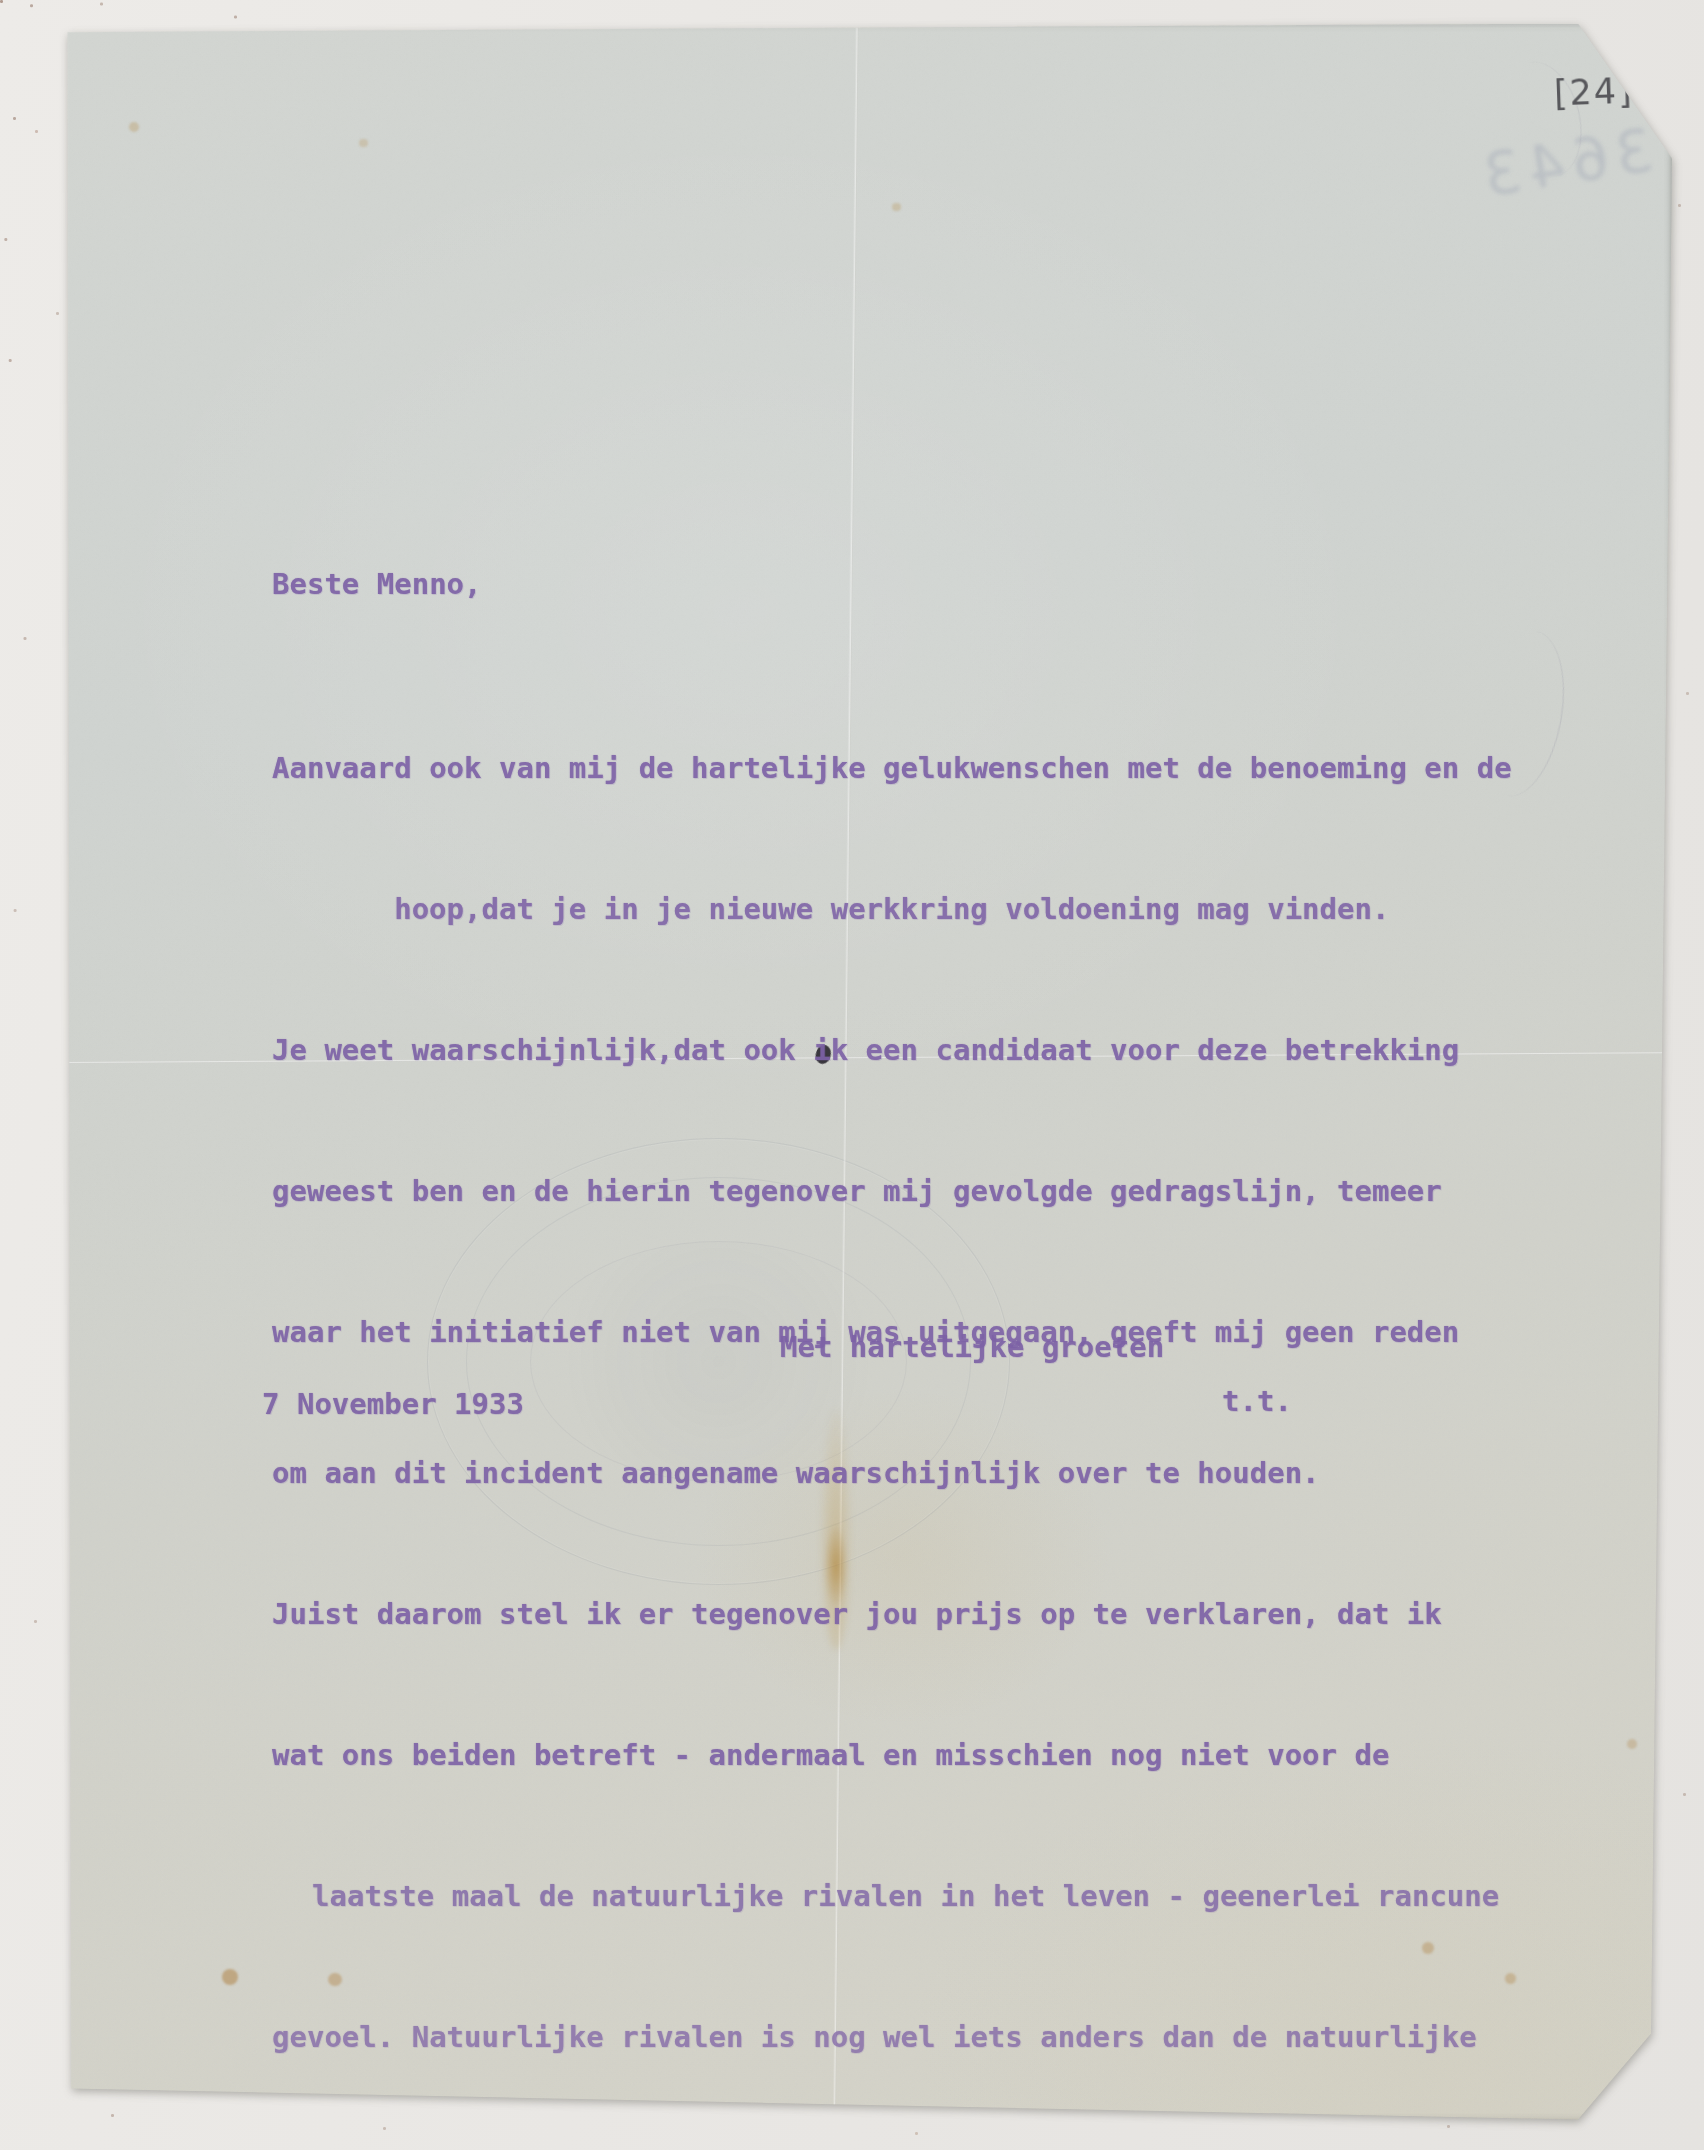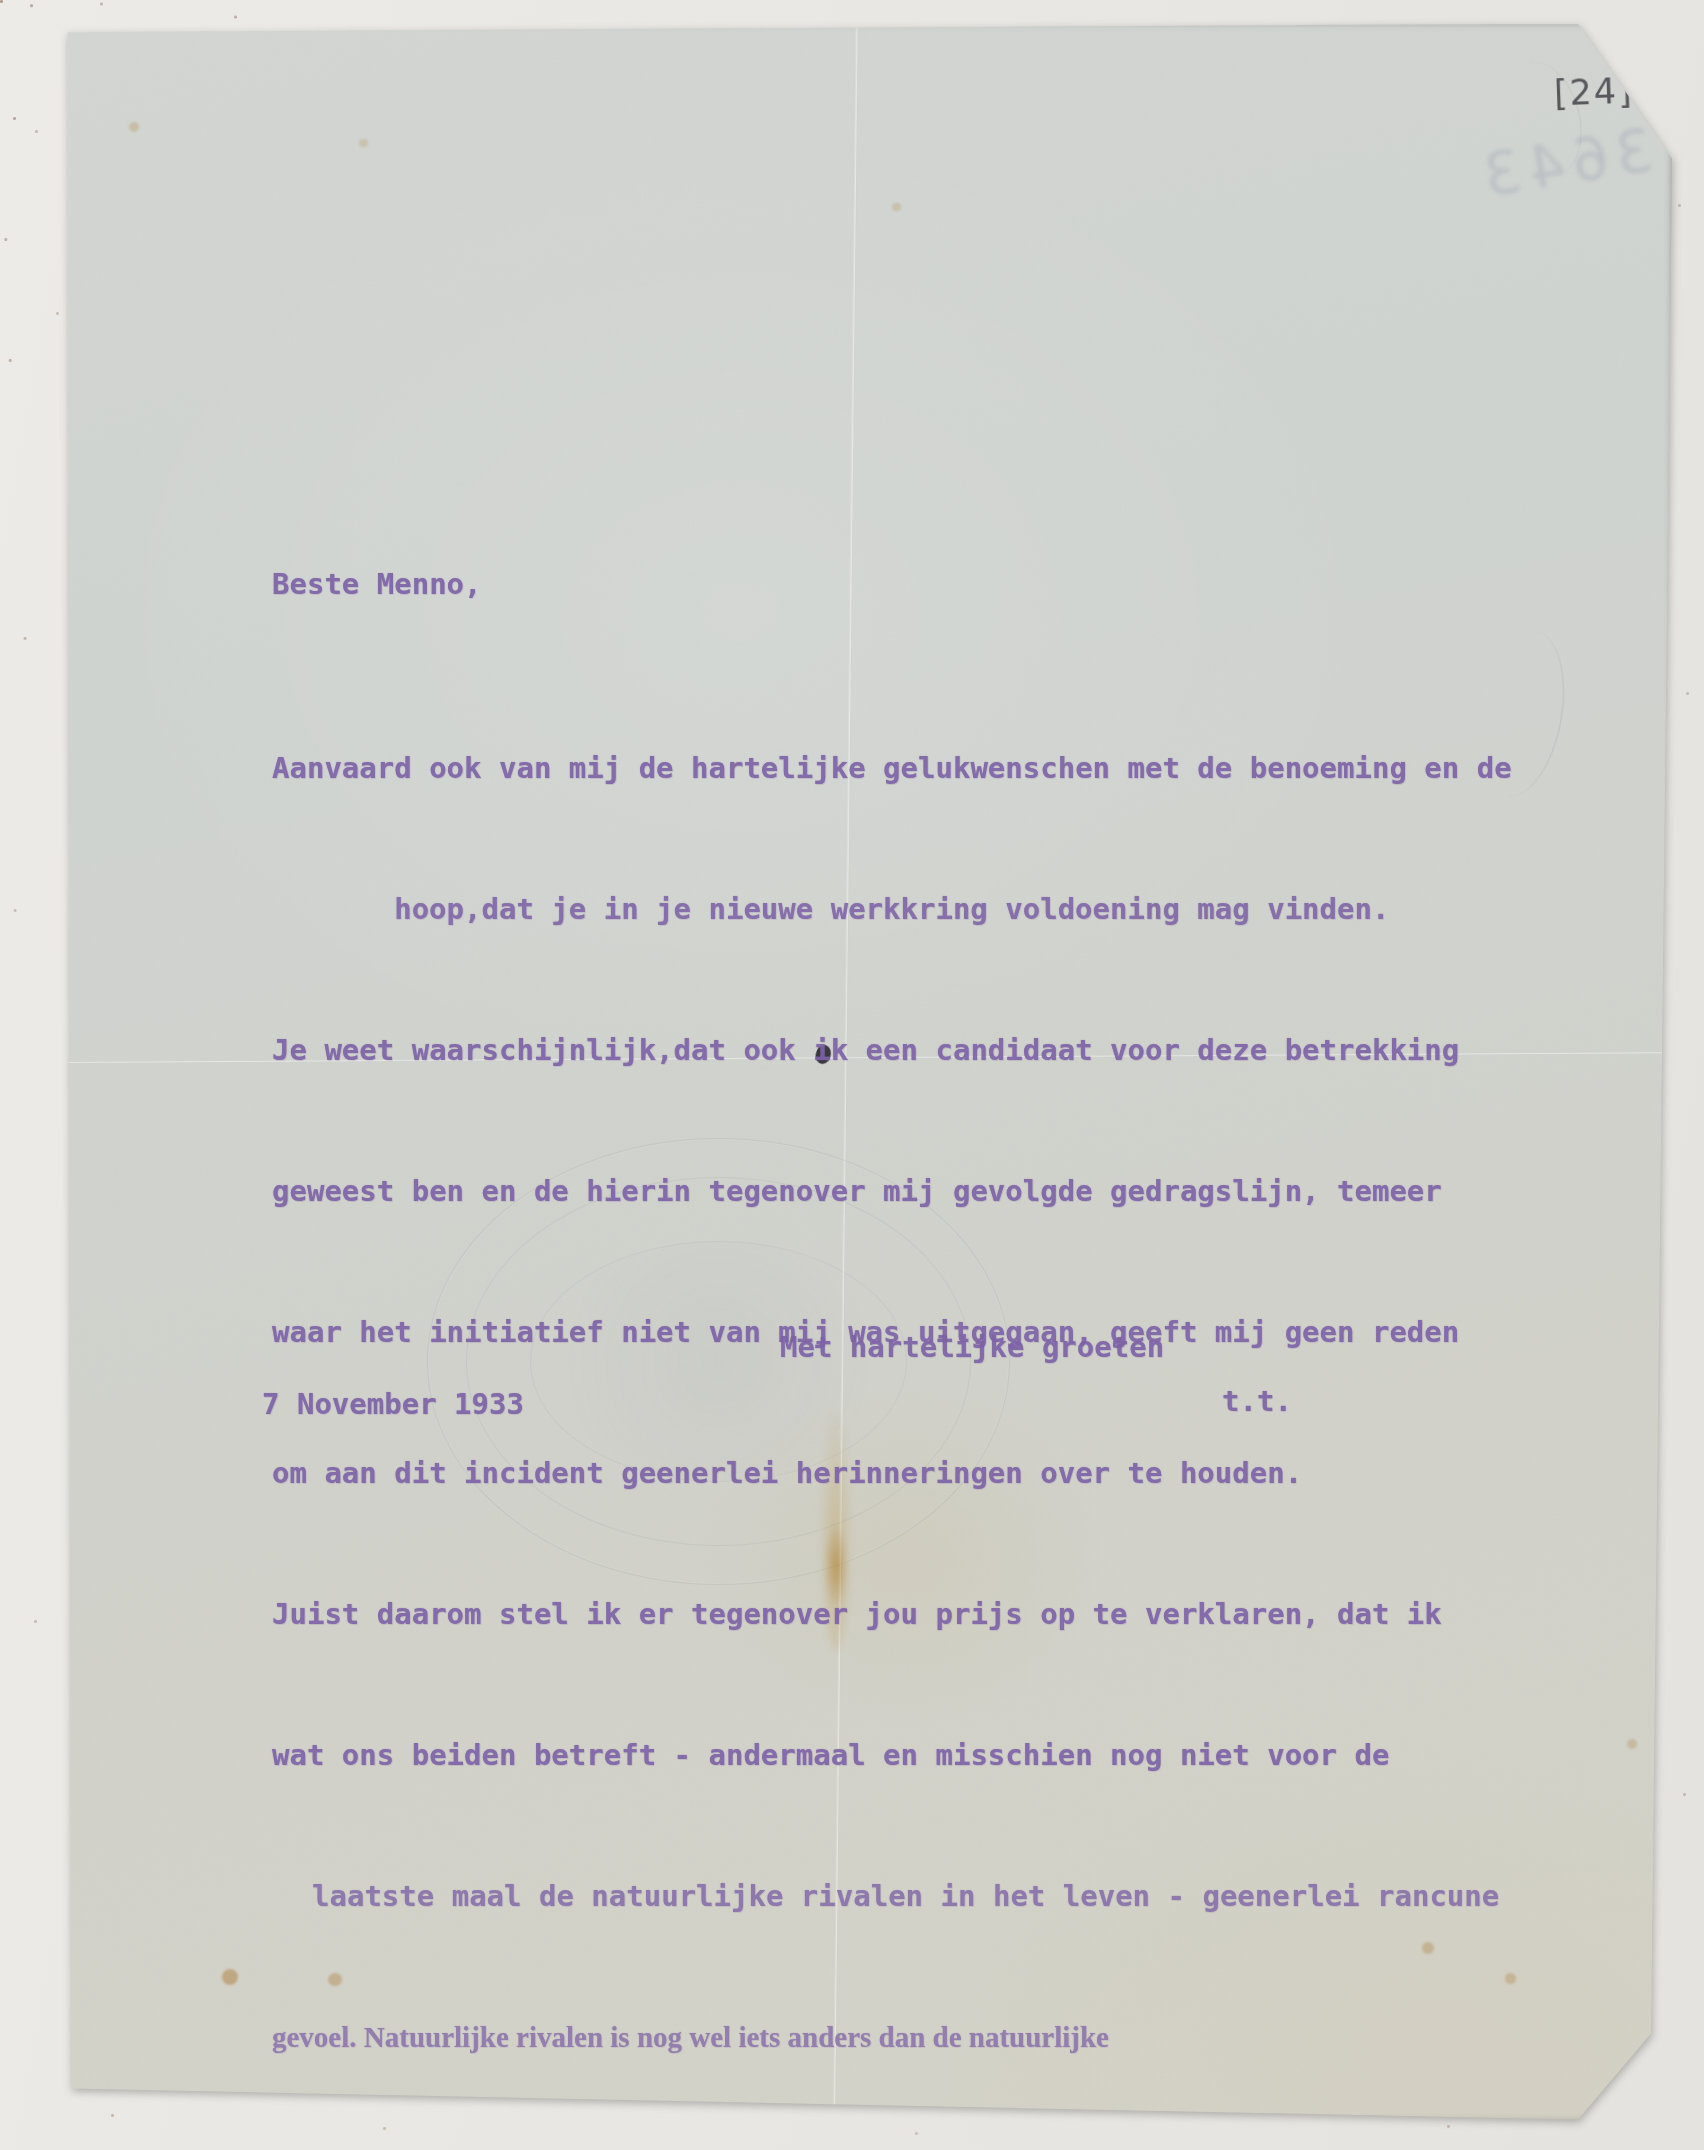--- a/index.html
+++ b/index.html
@@ -126,21 +126,21 @@
     white-space:pre;letter-spacing:0;
     text-shadow:0 0 1.2px rgba(125,98,166,.55), 0.9px 0.6px 0 rgba(125,98,166,.16);
     filter:blur(0.2px);
     opacity:.92;
   }
   .salutation{left:207px;top:543px;text-align:right;}
   .body{left:207px;top:627px;line-height:47px;}
   .body div{height:47px;}
   .body div:nth-child(2){opacity:.96;text-align:center;}
   .body div:nth-child(9){opacity:.85;margin-left:40px;}
-  .body div:nth-child(10){opacity:.8;filter:blur(0.3px);font-family:Liberation Serif, serif;}
+  .body div:nth-child(10){opacity:.8;filter:blur(0.3px);}
   .body div:nth-child(11){opacity:.87;}
   .closing{left:715px;top:1306px;}
   .signature{left:1157px;top:1360px;}
   .dateline{left:197px;top:1363px;text-align:center;}
 </style>
 </head>
 <body>
 
 <div id="screen">
   <div class="dust"></div>
@@ -179,21 +179,21 @@
       <div class="bleed">3643</div>
 
       <div class="text salutation">Beste Menno,</div>
 
       <div class="text body">
         <div>Aanvaard ook van mij de hartelijke gelukwenschen met de benoeming en de</div>
         <div>hoop,dat je in je nieuwe werkkring voldoening mag vinden.</div>
         <div>Je weet waarschijnlijk,dat ook ik een candidaat voor deze betrekking</div>
         <div>geweest ben en de hierin tegenover mij gevolgde gedragslijn, temeer</div>
         <div>waar het initiatief niet van mij was uitgegaan, geeft mij geen reden</div>
-        <div>om aan dit incident geenerlei herinneringen over te houden.</div>
+        <div>om aan dit incident aangename waarschijnlijk over te houden.</div>
         <div>Juist daarom stel ik er tegenover jou prijs op te verklaren, dat ik</div>
         <div>wat ons beiden betreft - andermaal en misschien nog niet voor de</div>
         <div>laatste maal de natuurlijke rivalen in het leven - geenerlei rancune</div>
         <div>gevoel. Natuurlijke rivalen is nog wel iets anders dan de natuurlijke</div>
         
         
         
         
       </div>
 

